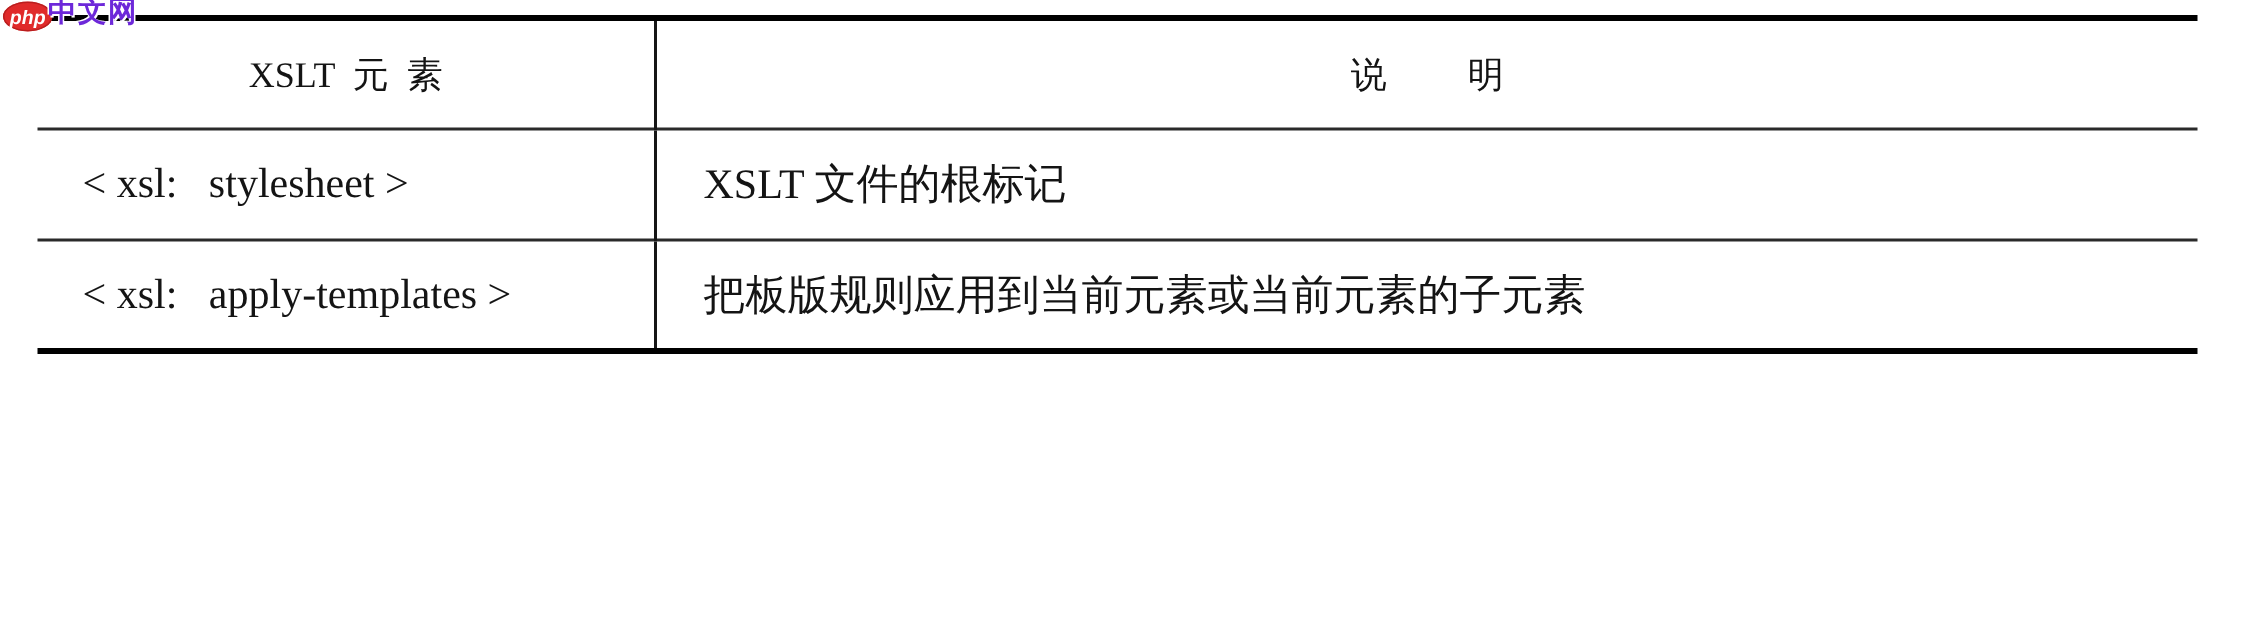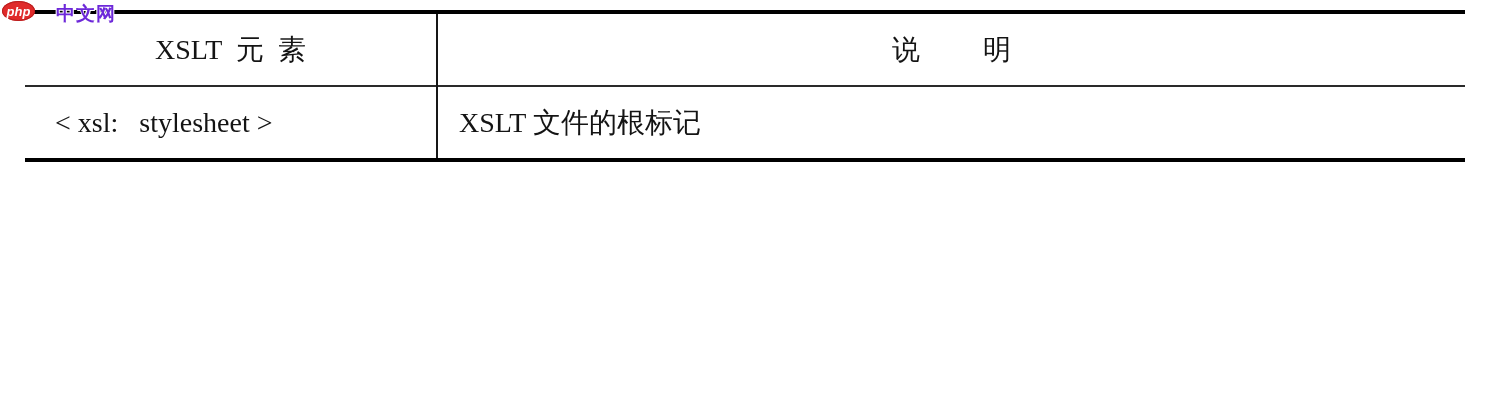--- a/index.html
+++ b/index.html
@@ -8,22 +8,22 @@
     background: #ffffff;
     font-family: "Liberation Serif", "DejaVu Serif", serif;
     position: relative;
     overflow: hidden;
   }
   .page { position: relative; width: 1507px; height: 412px; }
 
   
   .logo {
     position: absolute; left: 2px; top: 1px;
-    display: flex; align-items: flex-start;
-    z-index: 3; height: 20px; gap: 24px;
+    display: flex; align-items: flex-end;
+    z-index: 3; height: 20px;
   }
   .logo-oval {
     width: 33px; height: 20px;
     background: #e02a2a;
     border-radius: 50%;
     display: flex; align-items: center; justify-content: center;
     color: #ffffff;
     font-family: "Liberation Sans", sans-serif;
     font-weight: bold; font-style: italic;
     font-size: 13px; line-height: 1;
@@ -54,32 +54,32 @@
     color: #141414;
     font-weight: normal;
     vertical-align: middle;
     overflow: hidden;
   }
   col.col-element { width: 412px; }
   col.col-desc    { width: 1028px; }
 
   th {
     height: 74px;
-    font-size: 28px;
+    font-size: 24px;
     text-align: center;
     padding: 0;
   }
   td {
     height: 74px;
     font-size: 28px;
     text-align: left;
   }
   th:first-child, td:first-child { border-right: 2px solid #161616; }
   td:first-child { padding-left: 30px; }
-  td:last-child  { padding-left: 21px; }
+  td:last-child  { padding-left: 31px; }
   tbody tr td, tbody tr:first-child td { border-top: 2px solid #2a2a2a; }
 </style>
 </head>
 <body>
 
 <div class="page">
 
   <div class="logo">
     <span class="logo-oval">
       <span>php</span>
@@ -96,16 +96,20 @@
       <tr>
         <th>XSLT  元  素</th>
         <th>说         明</th>
       </tr>
     </thead>
     <tbody>
       <tr>
         <td>&lt; xsl:   stylesheet &gt;</td>
         <td>XSLT 文件的根标记</td>
       </tr>
+      <tr>
+        <td>&lt; xsl:   apply-templates &gt;</td>
+        <td>把板版规则应用到当前元素或当前元素的子元素</td>
+      </tr>
     </tbody>
   </table>
 
 </div>
 
 </body></html>

